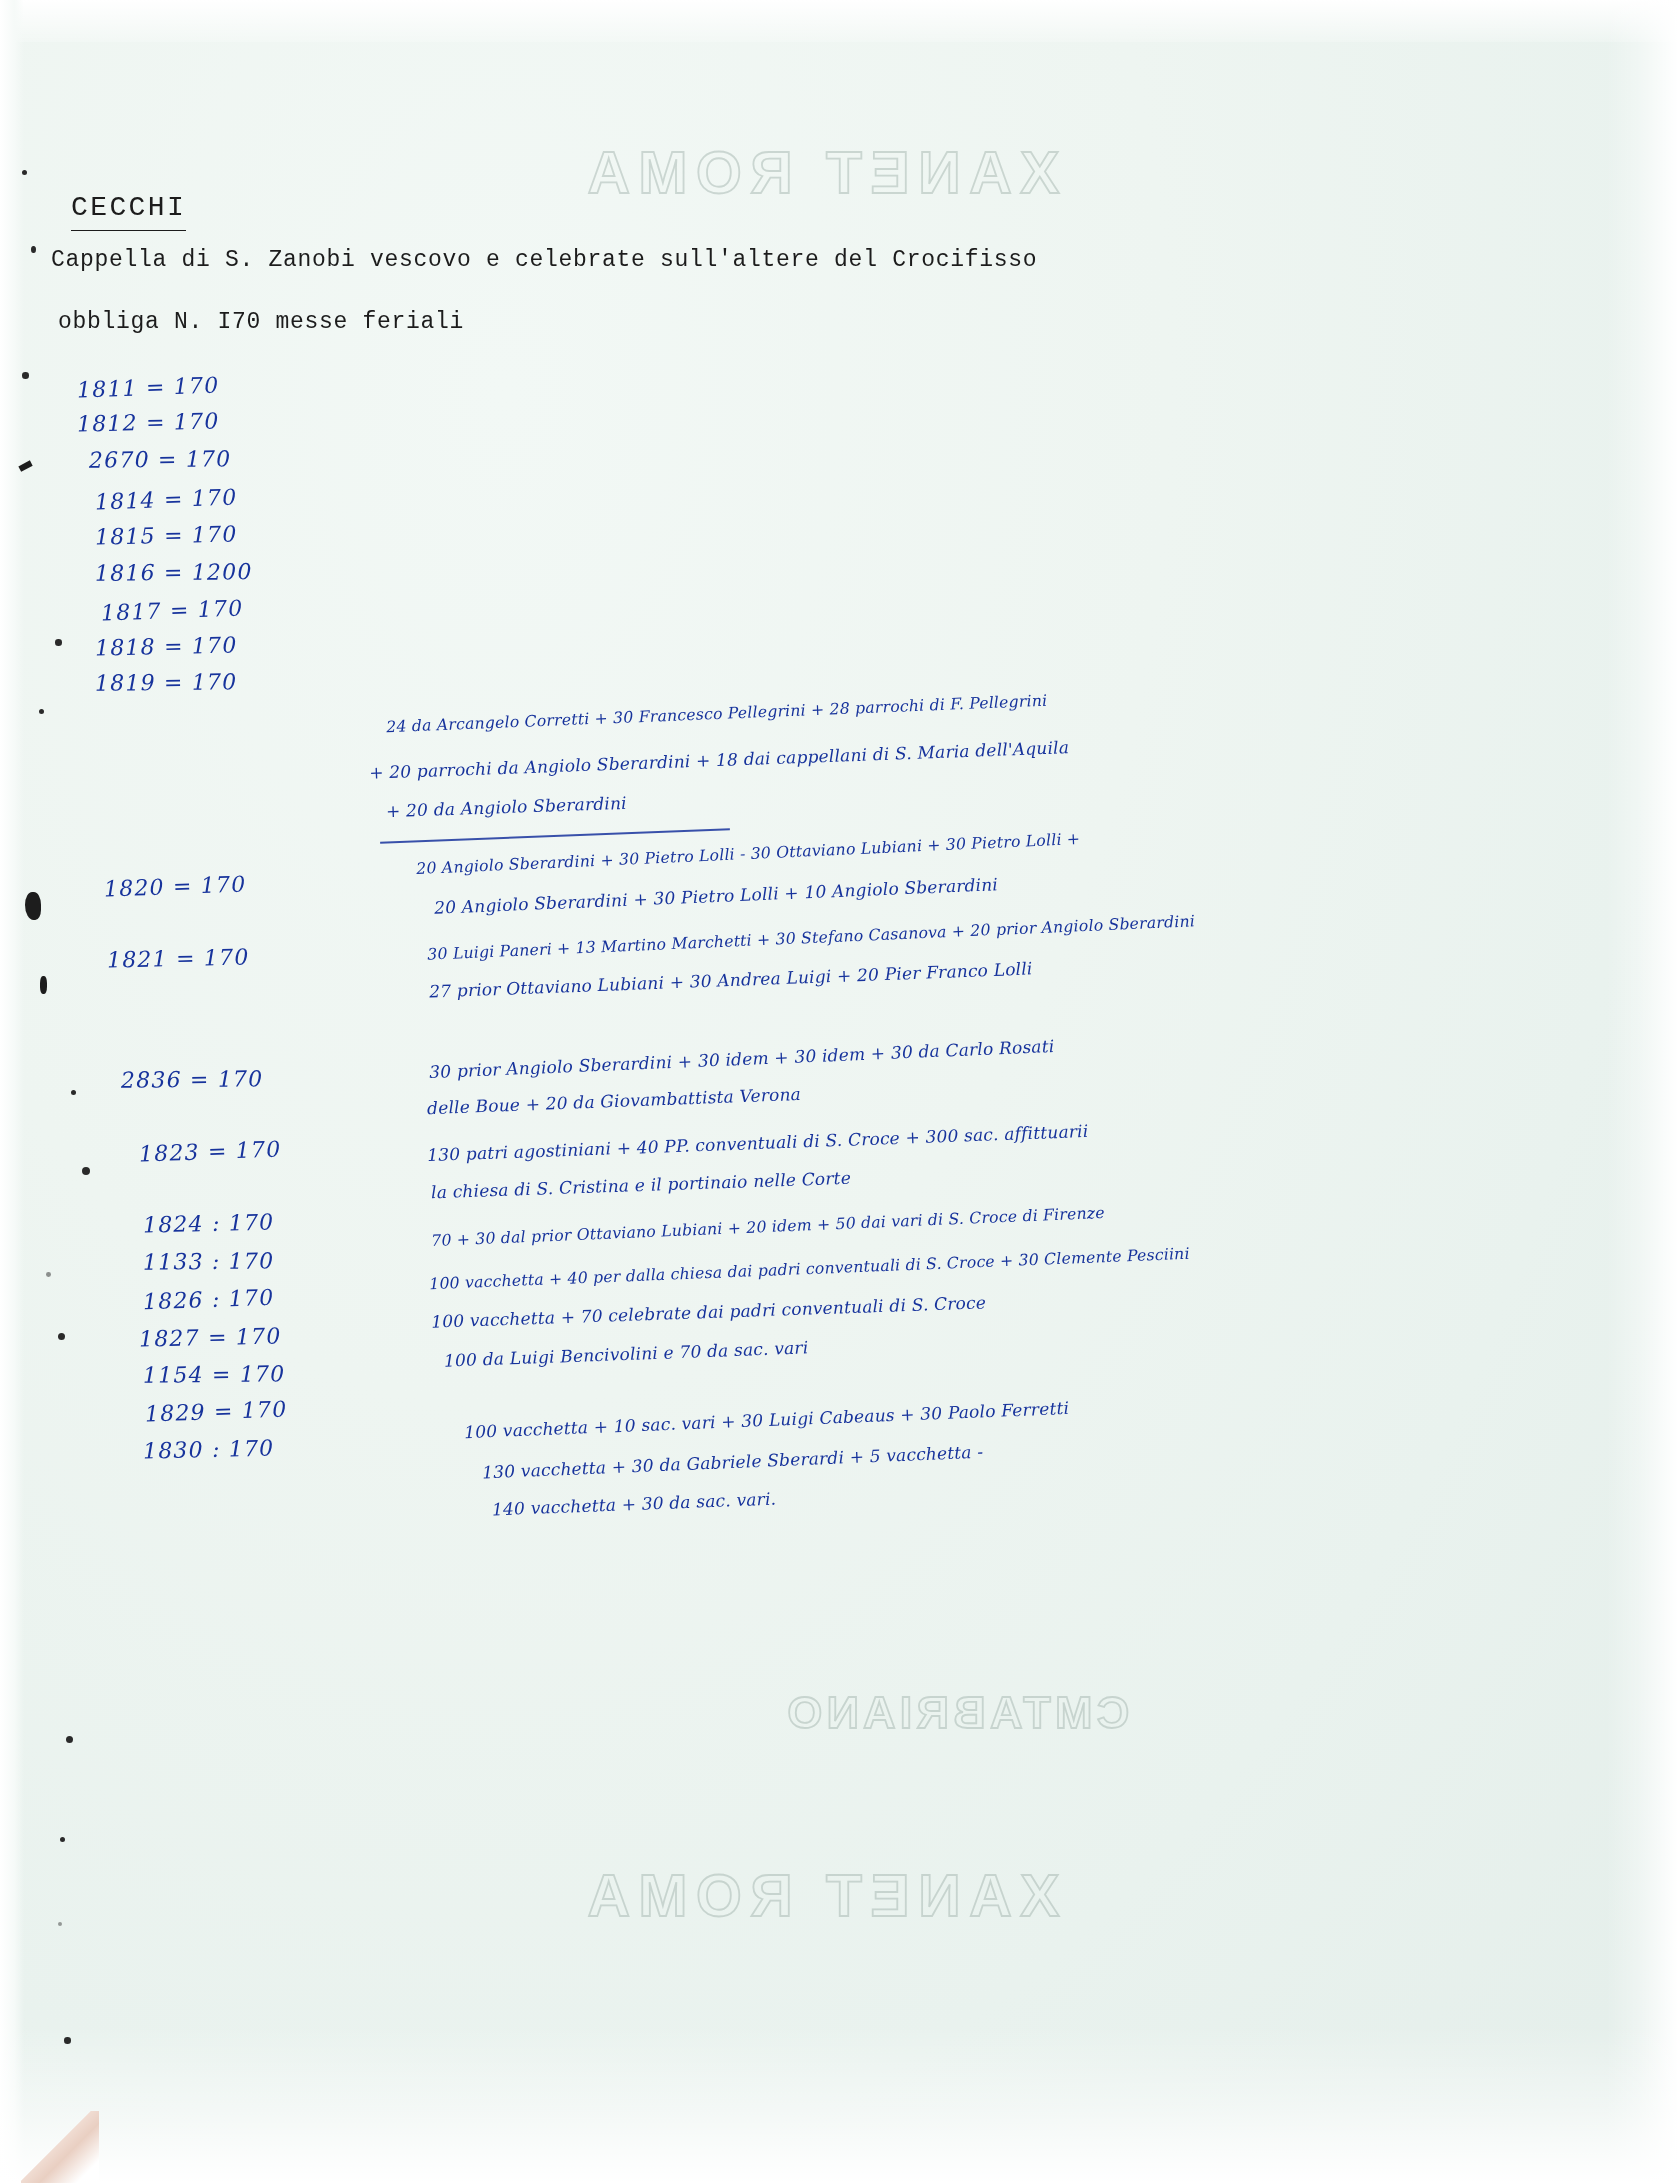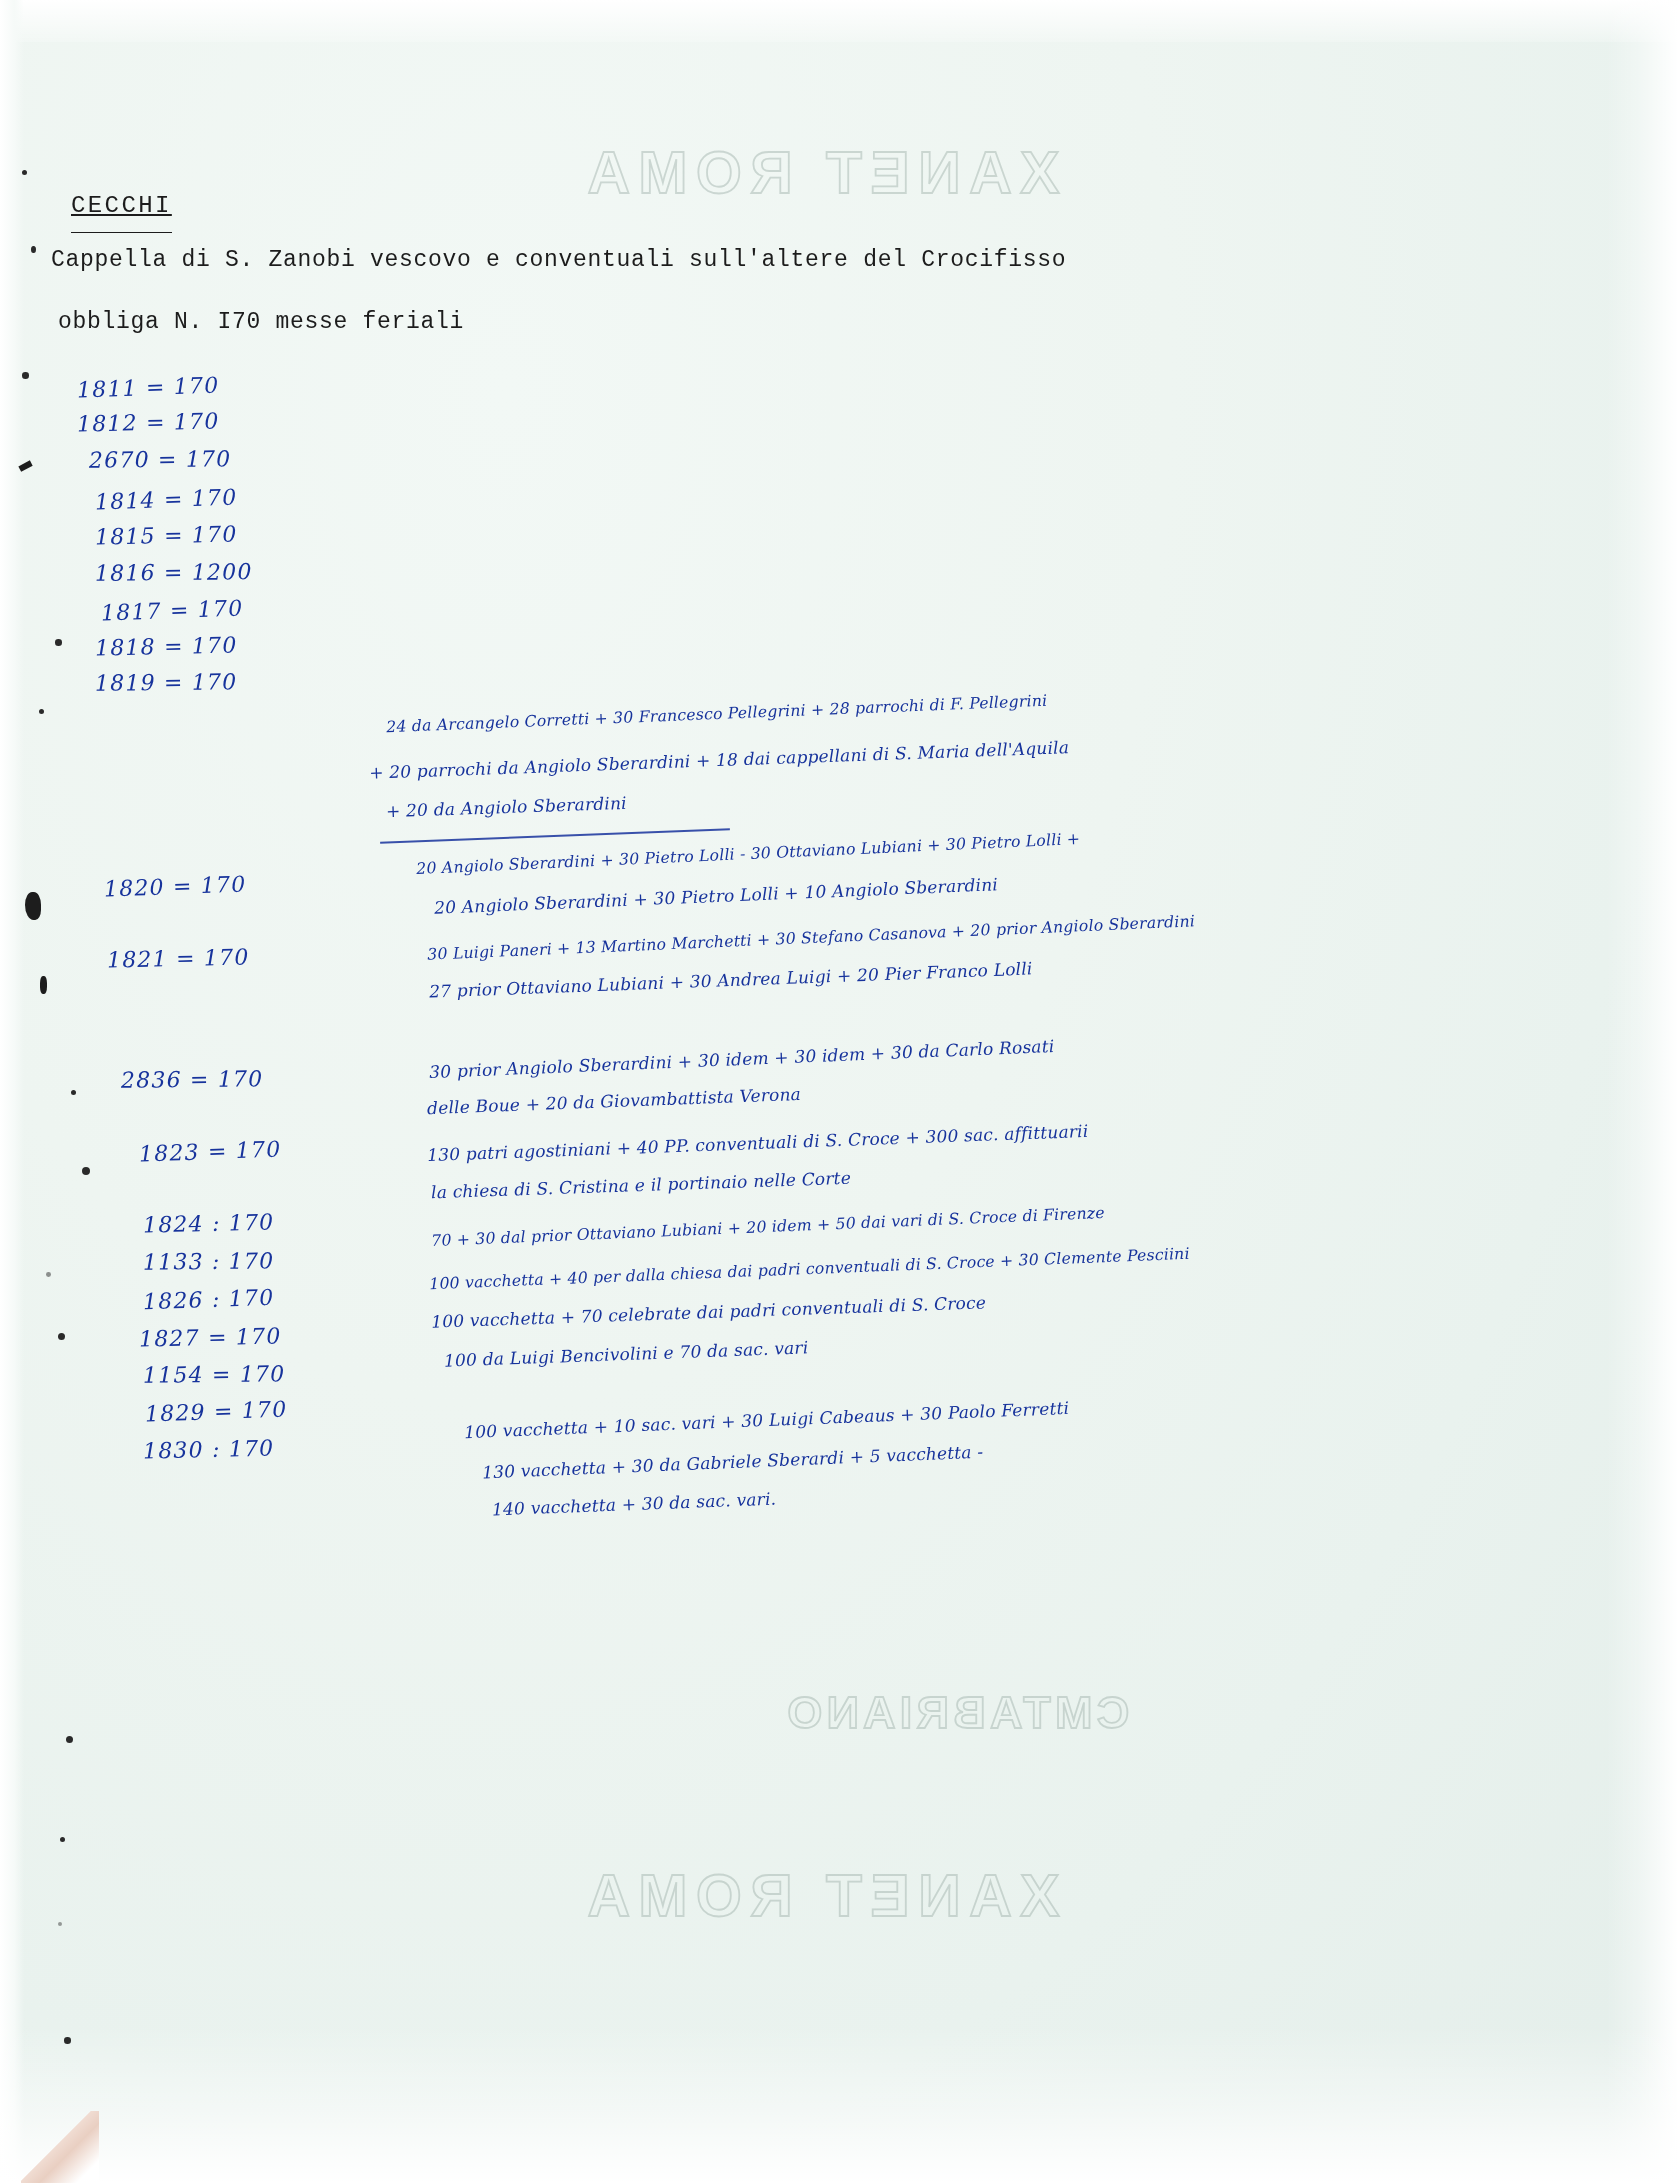--- a/index.html
+++ b/index.html
@@ -77,25 +77,24 @@
   .typed {
     position: absolute;
     font-family: "Liberation Mono", monospace;
     color: #1c1c1c;
     font-size: 23px;
     letter-spacing: 0.7px;
     white-space: nowrap;
   }
   #typed-heading {
     left: 71px; top: 192px;
-    font-size: 24px;
+    font-size: 28px;
     letter-spacing: 2.4px;
     border-bottom: 1.8px solid #1c1c1c;
-    padding-bottom: 13px;
-    text-decoration: underline;
+    padding-bottom: 7px;
   }
   #typed-line-1 { left: 51px;  top: 247px; }
   #typed-line-2 { left: 58px;  top: 309px; }
 
   
   .hand {
     position: absolute;
     font-family: "DejaVu Serif", serif;
     color: #17339c;
     font-style: italic;
@@ -142,21 +141,21 @@
 <div class="scan-edge-left"></div>
 <div class="scan-edge-right"></div>
 <div class="scan-edge-bottom"></div>
 <div class="corner-fold"></div>
 
 <div class="watermark" id="wm-top">XANET ROMA</div>
 <div class="watermark" id="wm-mid">CMTABRIANO</div>
 <div class="watermark" id="wm-bottom">XANET ROMA</div>
 
 <div class="typed" id="typed-heading">CECCHI</div>
-<div class="typed" id="typed-line-1">Cappella di S. Zanobi vescovo e conventuali sull'altere del Crocifisso</div>
+<div class="typed" id="typed-line-1">Cappella di S. Zanobi vescovo e celebrate sull'altere del Crocifisso</div>
 <div class="typed" id="typed-line-2">obbliga N. I70 messe feriali</div>
 
 <div id="ledger-column">
     <div class="hand hand-year" style="left: 77px; top: 375px; transform: rotate(-2deg);"><span>1811</span><span> = </span><span>170</span></div>
     <div class="hand hand-year" style="left: 77px; top: 410px; transform: rotate(-1.3deg);"><span>1812</span><span> = </span><span>170</span></div>
     <div class="hand hand-year" style="left: 89px; top: 447px; transform: rotate(-0.6deg);"><span>2670</span><span> = </span><span>170</span></div>
     <div class="hand hand-year" style="left: 95px; top: 487px; transform: rotate(-2deg);"><span>1814</span><span> = </span><span>170</span></div>
     <div class="hand hand-year" style="left: 95px; top: 523px; transform: rotate(-1.3deg);"><span>1815</span><span> = </span><span>170</span></div>
     <div class="hand hand-year" style="left: 95px; top: 560px; transform: rotate(-0.6deg);"><span>1816</span><span> = </span><span>1200</span></div>
     <div class="hand hand-year" style="left: 101px; top: 598px; transform: rotate(-2deg);"><span>1817</span><span> = </span><span>170</span></div>

